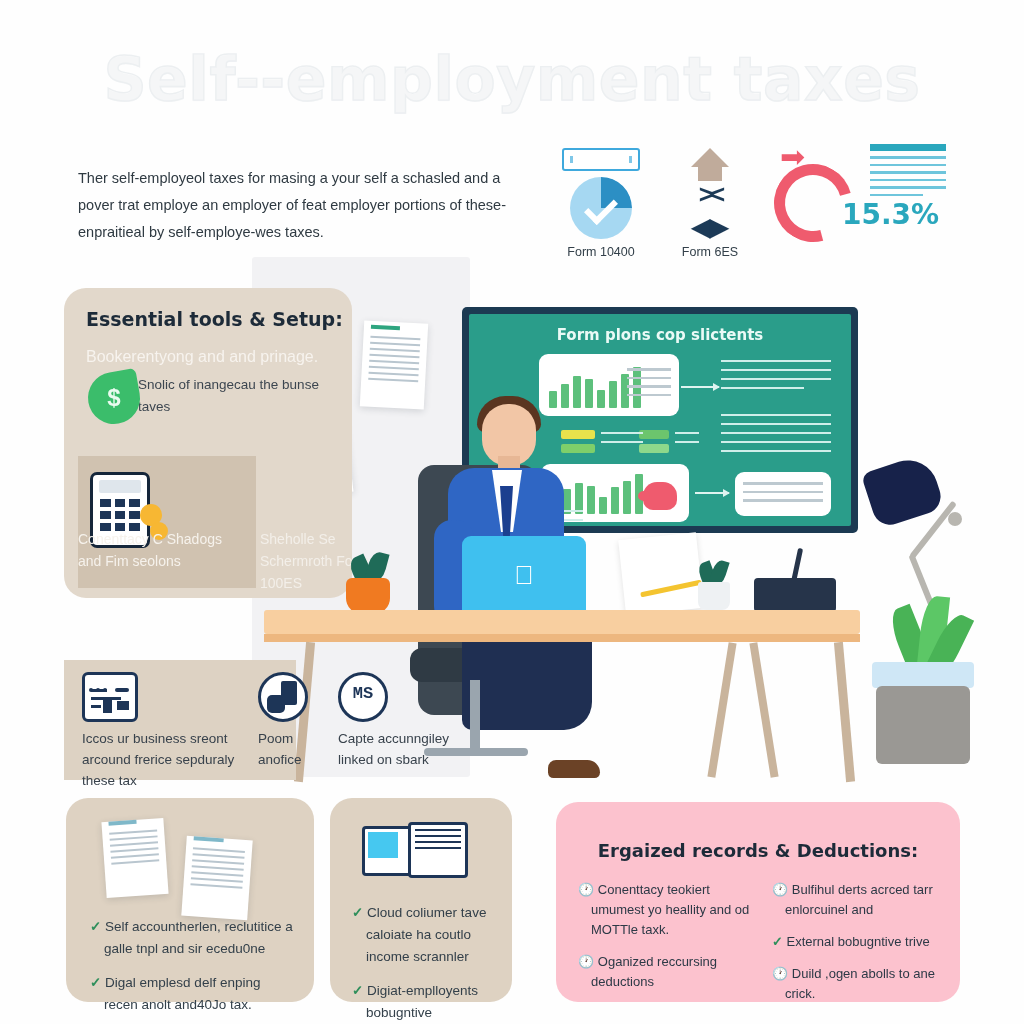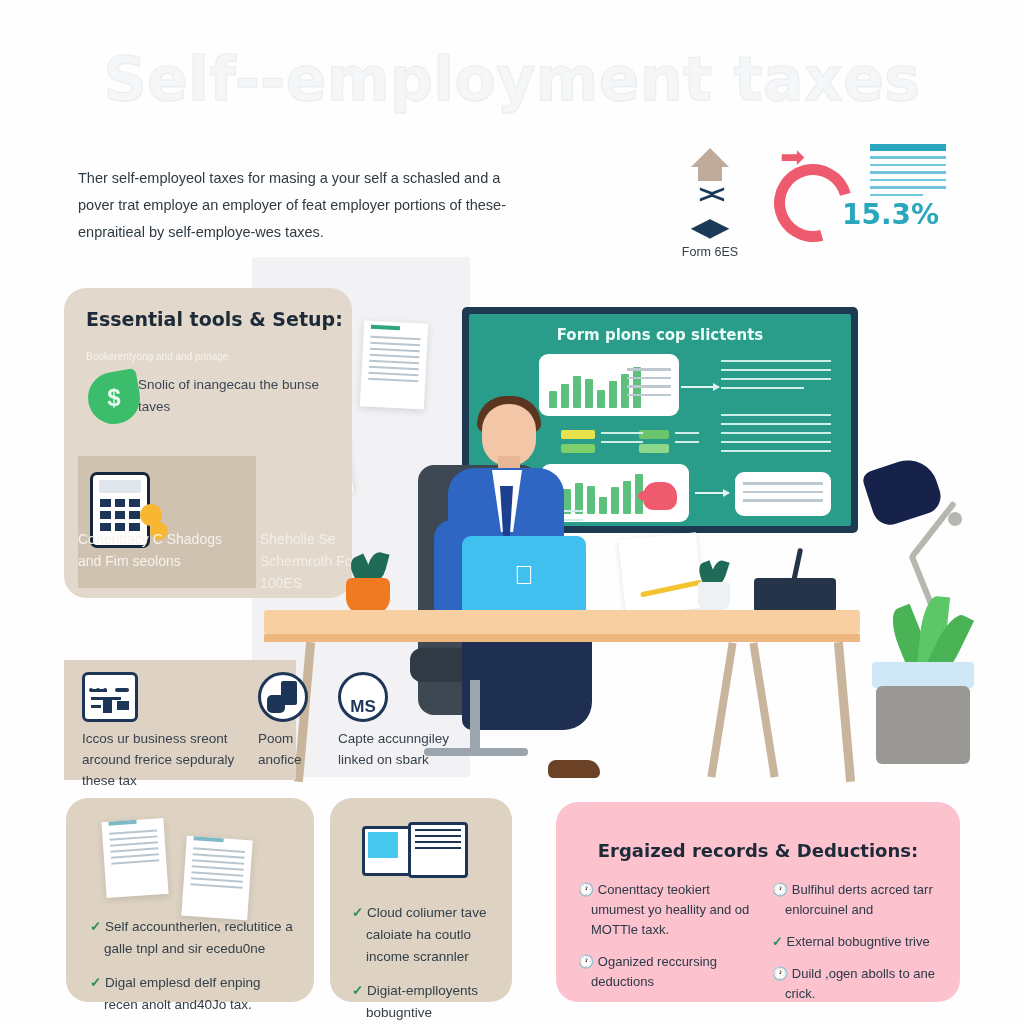--- a/index.html
+++ b/index.html
@@ -57,21 +57,21 @@
   .miniDoc i:first-child{height:7px;background:#2aa7bd;}
 
   
   #wallPanel{position:absolute;left:252px;top:257px;width:218px;height:520px;
              background:#f2f2f4;border-radius:3px;}
 
   #essentialCard{position:absolute;left:64px;top:288px;width:288px;height:310px;
              background:#e2d8cb;border-radius:22px;}
   #essentialCard h2{margin:0;padding:20px 0 0 22px;font-size:19px;font-weight:700;color:#1d2b39;
              font-family:"DejaVu Sans",sans-serif;}
-  .ecSubA{position:absolute;left:22px;top:58px;width:250px;font-size:10px;color:#f7f3ee;line-height:21px;}
+  .ecSubA{position:absolute;left:22px;top:58px;width:250px;font-size:16px;color:#f7f3ee;line-height:21px;}
   .ecSubB{position:absolute;left:74px;top:86px;width:200px;font-size:13.5px;color:#3c4650;line-height:22px;}
   .ecInner{position:absolute;left:14px;top:168px;width:178px;height:132px;background:#d0c2b0;}
   .ecInnerText{position:absolute;left:14px;top:240px;width:160px;font-size:14px;line-height:22px;color:#f6f2ec;}
   .ecRightText{position:absolute;left:196px;top:240px;width:150px;font-size:14px;line-height:22px;color:#f3efe9;}
 
   .leafCoin{position:absolute;left:24px;top:84px;width:52px;height:52px;background:#3bbd6b;
             border-radius:50% 6px 50% 50%;transform:rotate(-10deg);}
   .leafCoin b{position:absolute;left:0;top:0;width:52px;height:52px;line-height:52px;text-align:center;
             color:#eafbef;font-size:24px;font-weight:700;transform:rotate(10deg);}
 
@@ -185,20 +185,28 @@
 </style>
 </head>
 <body>
 
 <div id="stage">
 
   <div id="title">Self--employment taxes</div>
 
   <p id="intro">Ther self-employeol taxes for masing a your self a schasled and a pover trat employe an employer of feat employer portions of these-enpraitieal by self-employe-wes taxes.</p>
 
+  <div class="tIcon" id="tiForm1040">
+    <div class="barChip"></div>
+    <div class="checkDisc">
+      <div class="wedge"></div>
+        <div class="tick"></div>
+    </div>
+    <div class="tIconLabel">Form 10400</div>
+  </div>
 
   <div class="tIcon" id="tiForm6es">
     <div class="homeIcon">
         <span></span>
       </div>
     <div class="xIcon">&gt;&lt;</div>
     <div class="arrIcon">◀▶</div>
     <div class="tIconLabel">Form 6ES</div>
   </div>
 
@@ -422,21 +430,21 @@
     <div class="circIcon">
       <div style="position:absolute;left:6px;top:20px;width:18px;height:18px;background:#1d3557;border-radius:5px;"></div>
       <div style="position:absolute;left:20px;top:6px;width:16px;height:24px;background:#1d3557;border-radius:2px;"></div>
     </div>
     <div class="liText">Poom anofice</div>
   </div>
 
   <div class="liItem" style="left:338px;top:672px;width:140px;">
     <div class="circIcon">
       <div style="position:absolute;left:0;top:0;width:100%;height:100%;line-height:38px;text-align:center;
-                  font-size:17px;font-weight:700;color:#1d3557;font-family:Liberation Sans, sans-serif;margin-top:13px;">MS</div>
+                  font-size:17px;font-weight:700;color:#1d3557;font-family:Liberation Mono, monospace;">MS</div>
     </div>
     <div class="liText">Capte accunngiley linked on sbark</div>
   </div>
 
   <div class="bcard" id="bcard1">
     <div style="position:absolute;left:38px;top:18px;">
       <div class="doc" style="position:relative;width:62px;height:76px;transform:rotate(-4deg);">
         <i class="hd" style="background:#7fb8c9"></i>
           <i></i>
           <i></i>

